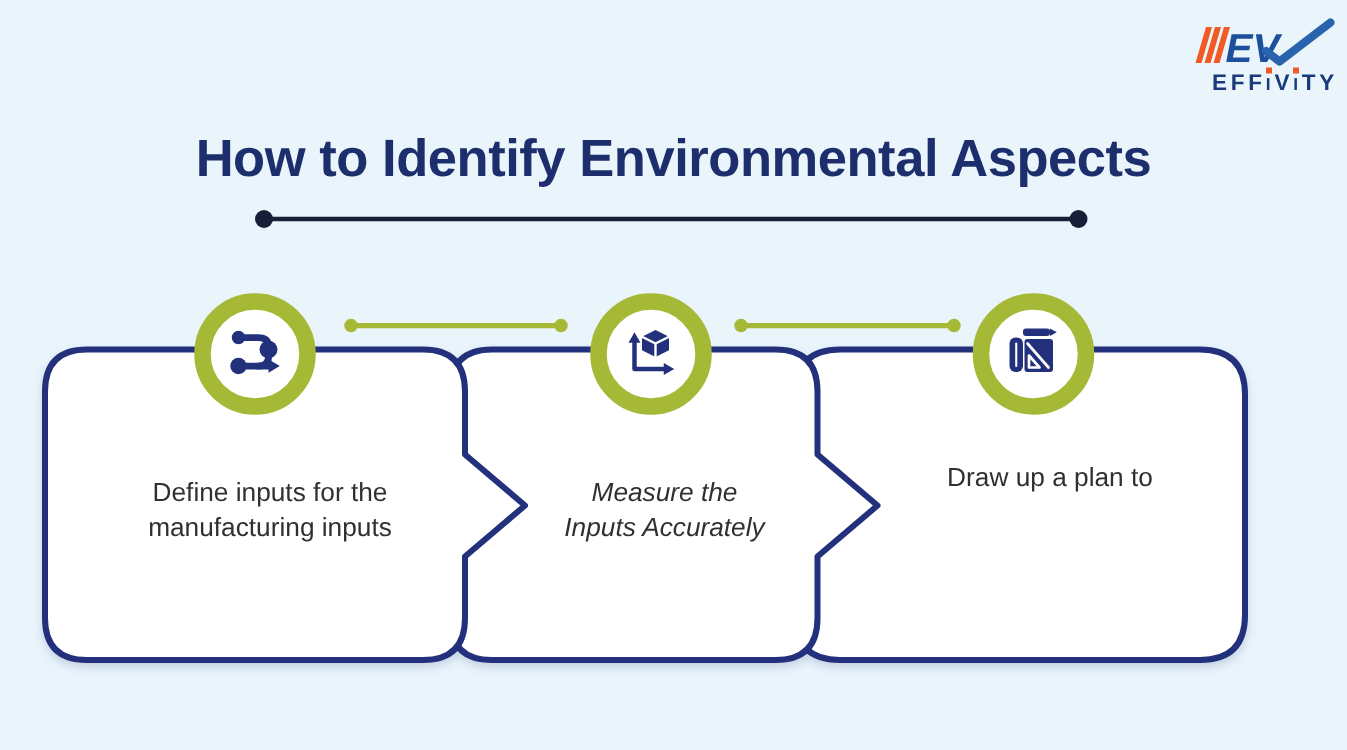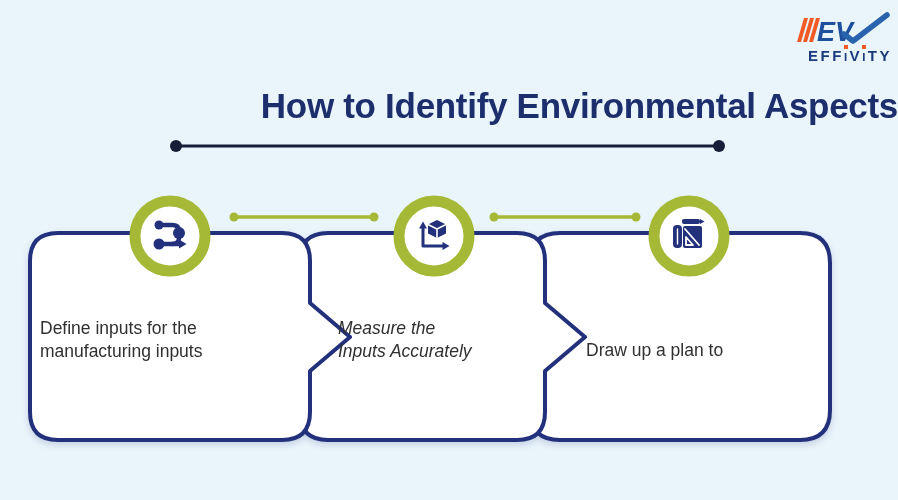--- a/index.html
+++ b/index.html
@@ -14,32 +14,32 @@
   .connector{stroke:#a6b936; stroke-width:3.5;}
   .connector-dot{fill:#a6b936;}
   .step-circle{fill:#ffffff; stroke:#a6b936; stroke-width:11;}
   .icon-navy{fill:#23307c;}
   .icon-stroke{stroke:#23307c; fill:none; stroke-linecap:round; stroke-linejoin:round;}
   .icon-white-line{stroke:#ffffff; fill:none; stroke-linecap:round; stroke-linejoin:round;}
   .underline{stroke:#171e38; stroke-width:3;}
   .underline-dot{fill:#171e38;}
 
   .page-title{
-    position:absolute; left:0; top:86px; width:898px; text-align:right;
+    position:absolute; left:0; top:86px; width:898px; text-align:center;
     font-size:35px; font-weight:bold; color:#1d2e6d; letter-spacing:-0.3px;
   }
 
   .step-text{
-    position:absolute; text-align:left; color:#303030;
+    position:absolute; text-align:center; color:#303030;
     font-size:17.5px; line-height:23px; font-weight:500;
   }
   .step-text span{display:block;}
   .step-text-1{left:40px; top:317px; width:280px;}
   .step-text-2{left:338px; top:317px; width:210px;font-style:italic;}
-  .step-text-3{left:586px; top:307px; width:228px;margin-top:32px;}
+  .step-text-3{left:586px; top:307px; width:228px;}
 
   .logo{position:absolute; top:12px; right:6px; width:116px; text-align:right;}
   .logo-mark{display:block; margin-left:auto; margin-right:2px;}
   .logo-word{
     display:inline-block; margin-top:1px; font-size:15px; font-weight:bold;
     color:#1b3a7c; letter-spacing:2.5px; white-space:nowrap;
   }
   .logo-word .idot{position:relative; font-size:11.5px; font-weight:bold;}
   .logo-word .idot::after{
     content:""; position:absolute; top:-6px; left:50%; margin-left:-3px;

